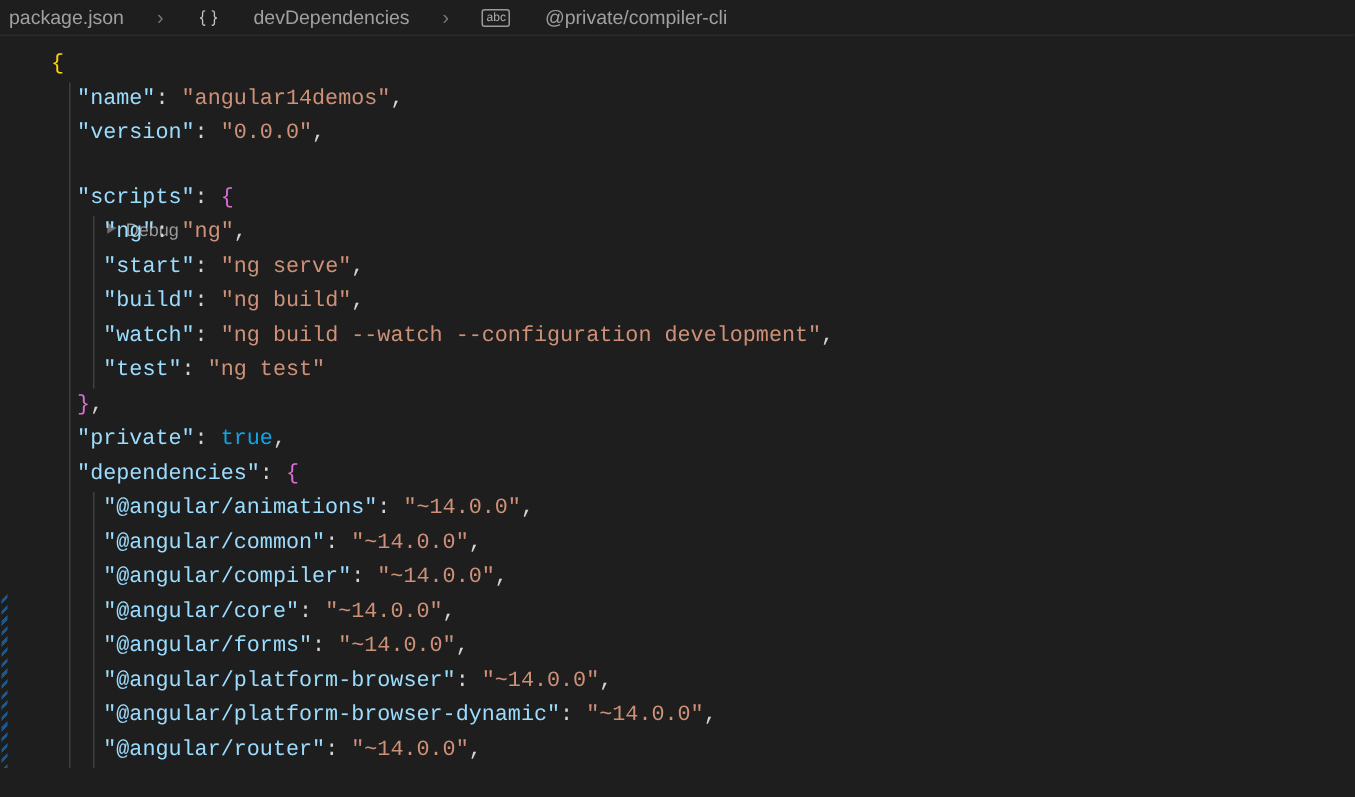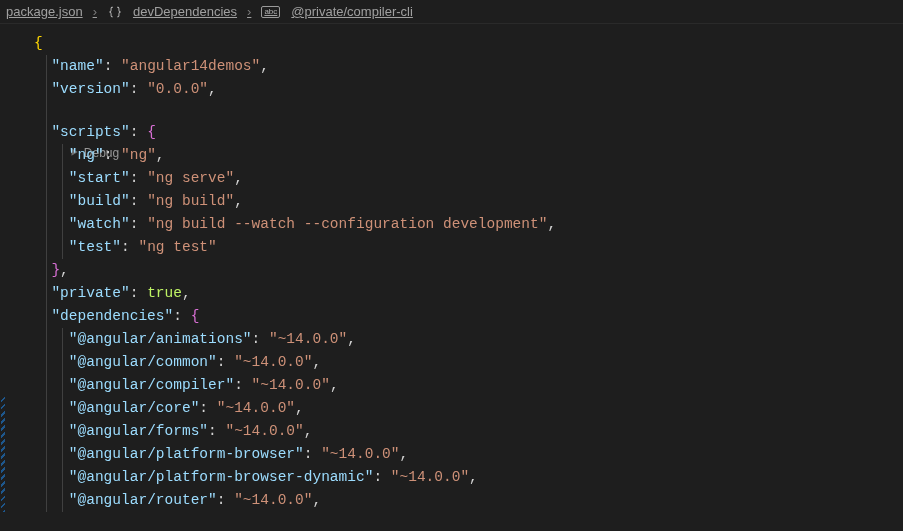--- a/index.html
+++ b/index.html
@@ -14,24 +14,23 @@
   }
   .breadcrumb {
     display: flex;
     align-items: center;
     height: 24px;
     padding-left: 6px;
     font-family: "Segoe UI", Arial, sans-serif;
     font-size: 13px;
     color: #a0a0a0;
     background: #1e1e1e;
-    gap: 6px;
+    gap: 18px;
     white-space: nowrap;
     border-bottom: 1px solid #2a2a2a;
-    text-decoration: underline;
   }
   .breadcrumb .sep { margin: 0 4px; color: #7a7a7a; }
   .breadcrumb .bc-icon {
     display: inline-flex;
     align-items: center;
     justify-content: center;
     width: 16px; height: 16px;
     margin-right: 4px;
   }
   .breadcrumb .abc {
@@ -80,21 +79,21 @@
       -45deg,
       #1e6fbb 0px, #1e6fbb 2px,
       #1e1e1e 2px, #1e1e1e 5px
     );
     opacity: 0.7;
   }
   .tok-key    { color: #9cdcfe; }
   .tok-str    { color: #ce9178; }
   .tok-punc   { color: #d4d4d4; }
   .tok-brace  { color: #ffd700; }
-  .tok-bool   { color: #bef264; }
+  .tok-bool   { color: #0ea5e9; }
   .tok-bracep { color: #da70d6; }
   .codelens {
     color: #999999;
     font-family: "Segoe UI", Arial, sans-serif;
     font-size: 12px;
     display: flex;
     align-items: center;
     gap: 5px;
     height: 20px;
     margin-top: 42px;

